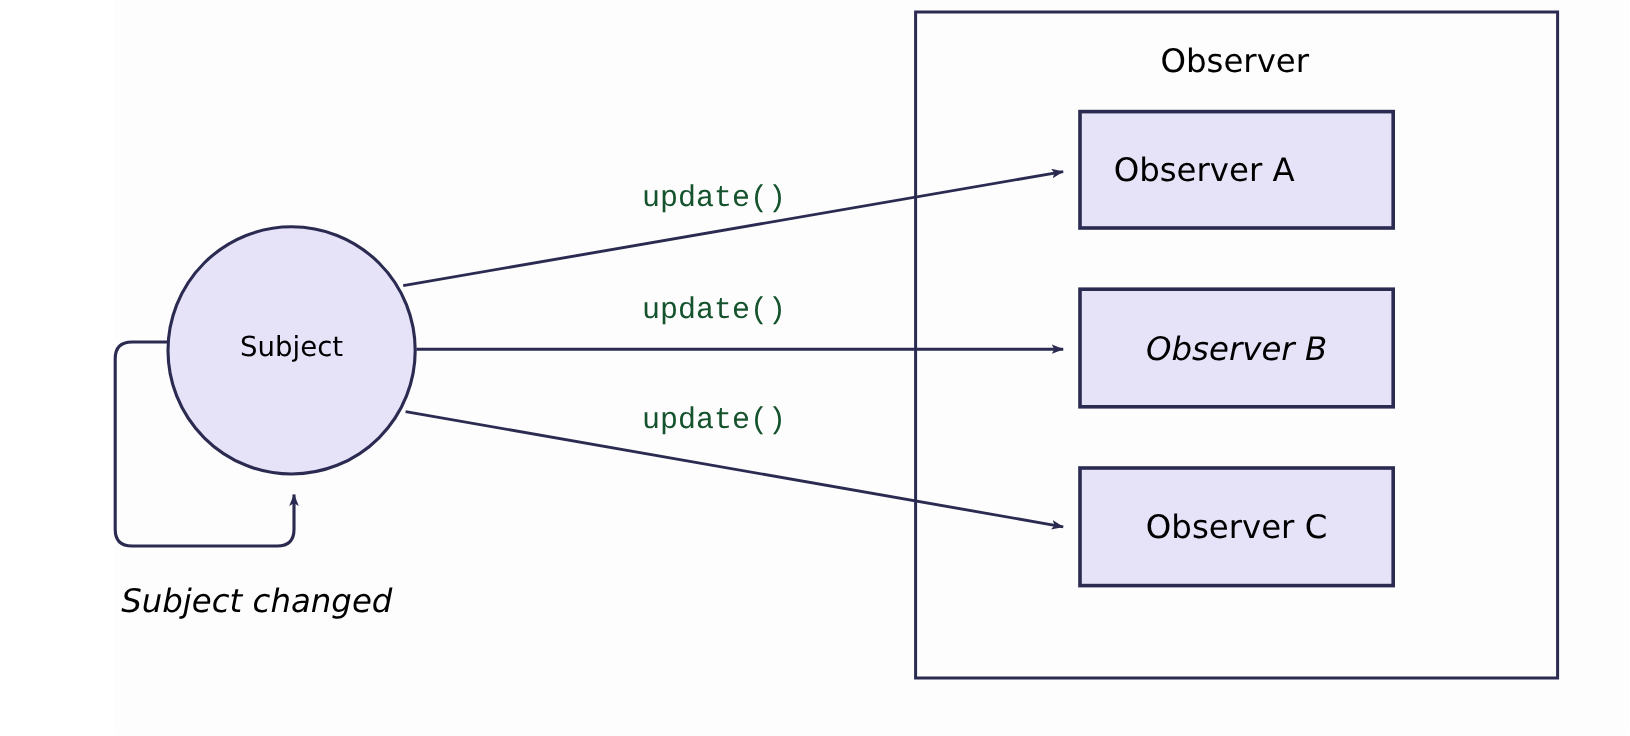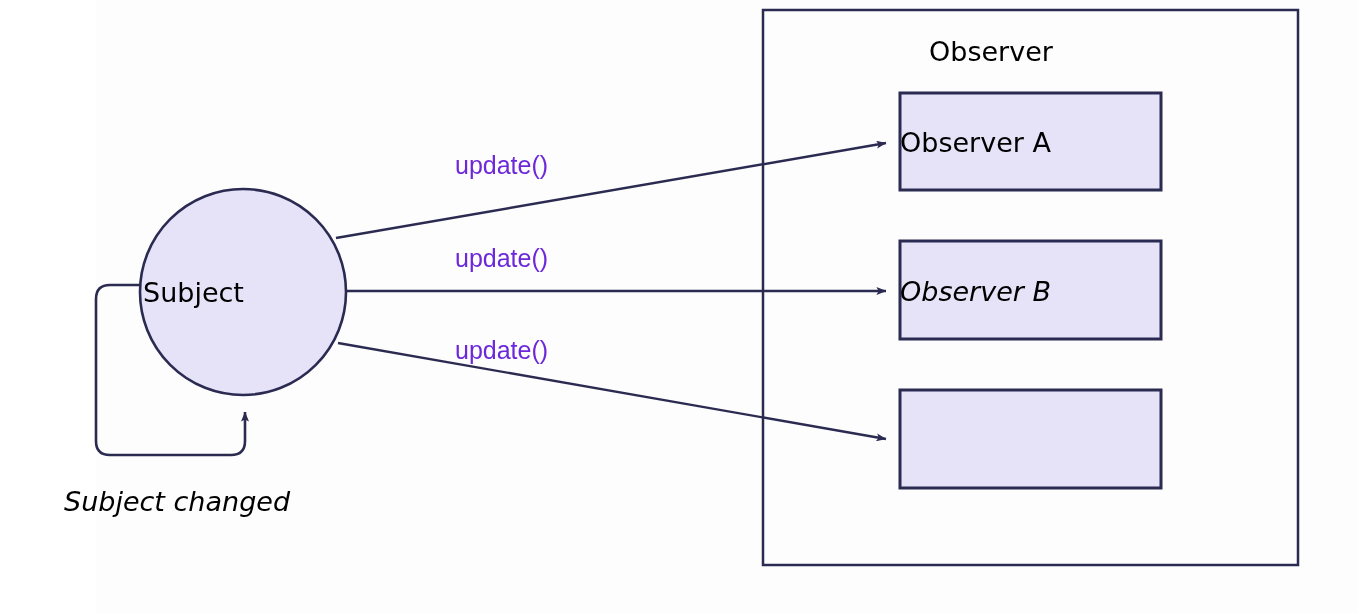--- a/index.html
+++ b/index.html
@@ -28,39 +28,39 @@
     left: 0;
     top: 0;
     width: 1358px;
     height: 613px;
     overflow: visible;
   }
   .node-label {
     position: absolute;
     color: #000000;
     white-space: nowrap;
-    text-align: left;
+    text-align: center;
     font-family: "DejaVu Sans", sans-serif;
   }
   .edge-label {
     position: absolute;
-    color: #6d28d9;
+    color: #14532d;
     white-space: nowrap;
-    text-align: left;
+    text-align: right;
     font-size: 25px;
-    font-family: Liberation Sans, sans-serif;
+    font-family: Liberation Mono, monospace;
   }
   .observer-box-label {
     font-size: 27px;
   }
   .container-title {
     font-size: 27px;
   }
   .subject-text {
-    font-size: 27px;
+    font-size: 23px;
   }
   .caption-text {
     font-size: 27px;
   }
 </style>
 </head>
 <body>
 
 <div id="canvas">
 
@@ -93,20 +93,21 @@
   <div class="node-label subject-text" style="left:143px; top:277px; width:200px;">Subject</div>
 
   <div class="node-label caption-text" style="left:64px; top:486px; width:300px;font-style:italic;">Subject changed</div>
 
   <div class="node-label container-title" style="left:929px; top:36px; width:200px;">Observer</div>
 
   <div class="node-label observer-box-label" style="left:900px; top:127px; width:207px;">Observer A</div>
 
   <div class="node-label observer-box-label" style="left:900px; top:276px; width:261px;font-style:italic;">Observer B</div>
 
+  <div class="node-label observer-box-label" style="left:900px; top:424px; width:261px;">Observer C</div>
 
   <div class="edge-label" style="left:455px; top:151px; width:200px;">update()</div>
 
   <div class="edge-label" style="left:455px; top:244px; width:200px;">update()</div>
 
   <div class="edge-label" style="left:455px; top:336px; width:200px;">update()</div>
 
 </div>
 
 </body></html>

